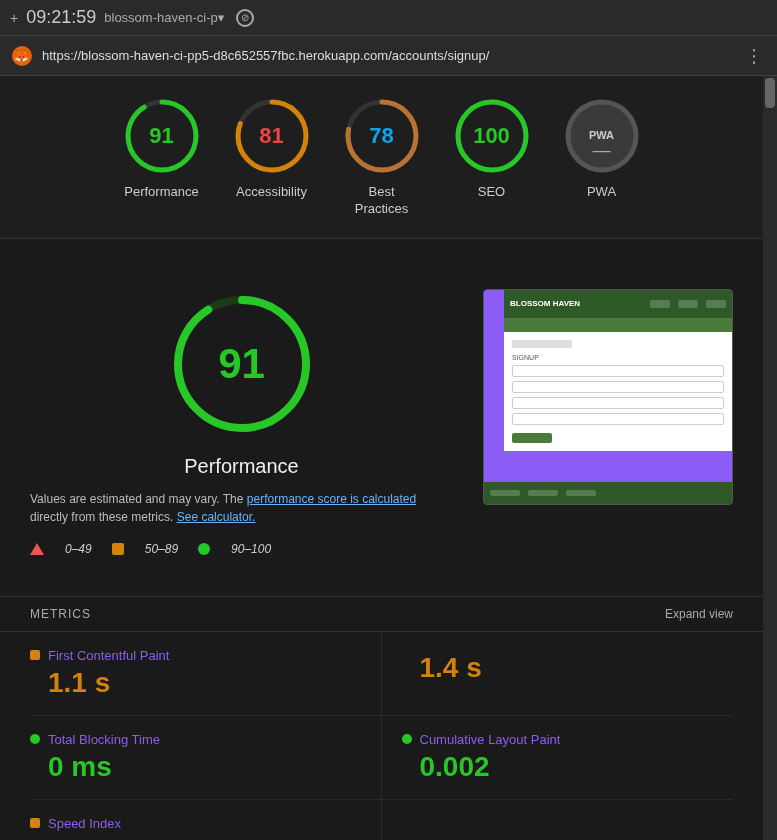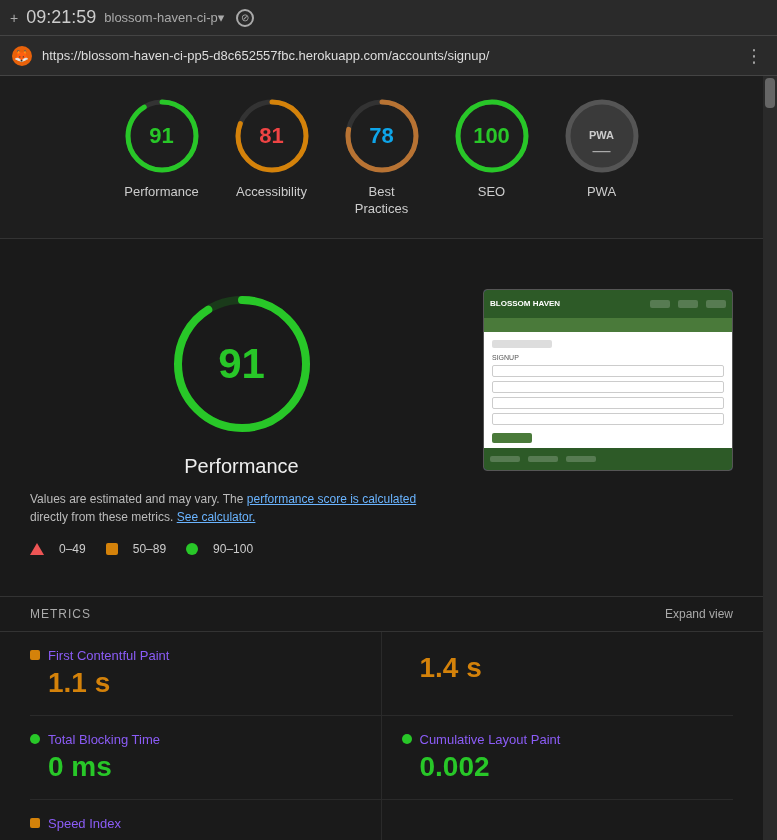--- a/index.html
+++ b/index.html
@@ -166,23 +166,24 @@
     
     .legend {
       display: flex;
       gap: 20px;
       align-items: center;
       margin-bottom: 20px;
     }
     .legend-item {
       display: flex;
       align-items: center;
-      gap: 15px;
+      gap: 21px;
       font-size: 12px;
       color: #ccc;
+      font-style: italic;
     }
     .legend-dot-red {
       width: 0; height: 0;
       border-left: 7px solid transparent;
       border-right: 7px solid transparent;
       border-bottom: 12px solid #e55;
     }
     .legend-dot-orange {
       width: 12px; height: 12px;
       background: #d4820a;
@@ -265,23 +266,24 @@
       font-weight: bold;
       color: #28c728;
       margin-top: 4px;
       padding-left: 18px;
     }
 
     
     .screenshot-preview {
       background: #8b5cf6;
       width: 100%;
-      height: 180px;
+      height: 214px;
       position: relative;
       overflow: hidden;
+      padding-left: 20px;
     }
     .preview-header {
       background: #2d5a27;
       height: 28px;
       display: flex;
       align-items: center;
       padding: 0 6px;
       gap: 4px;
     }
     .preview-logo { color: #fff; font-size: 8px; font-weight: bold; }

